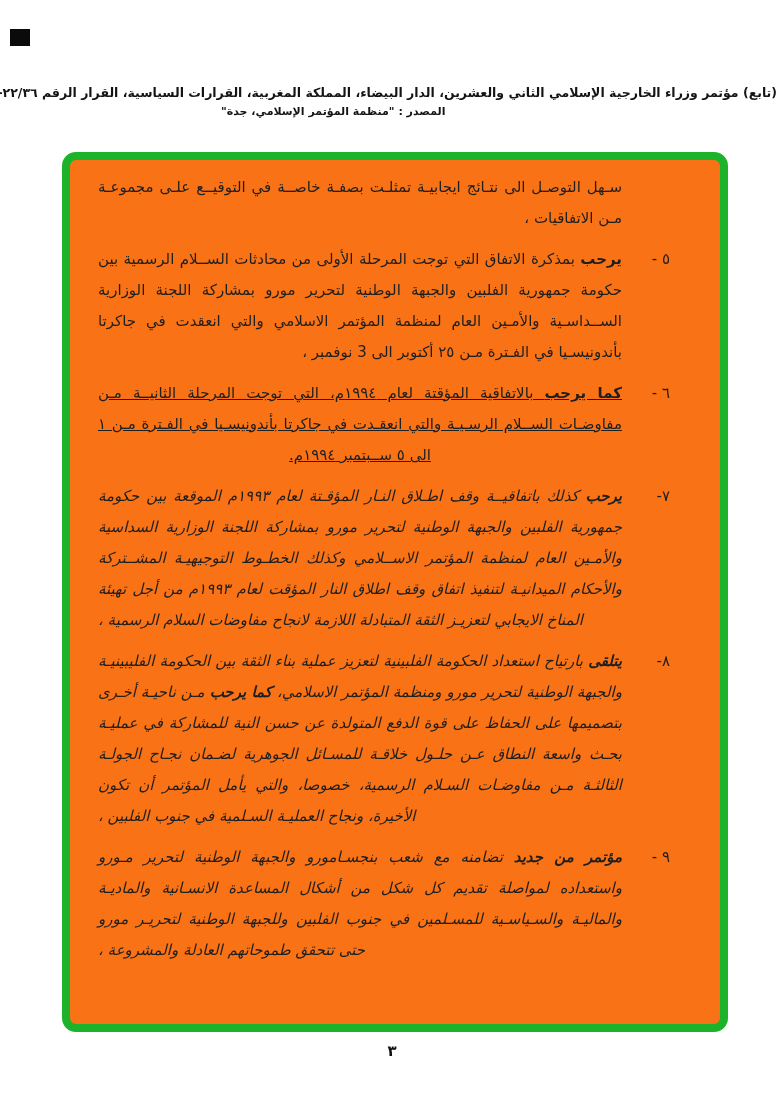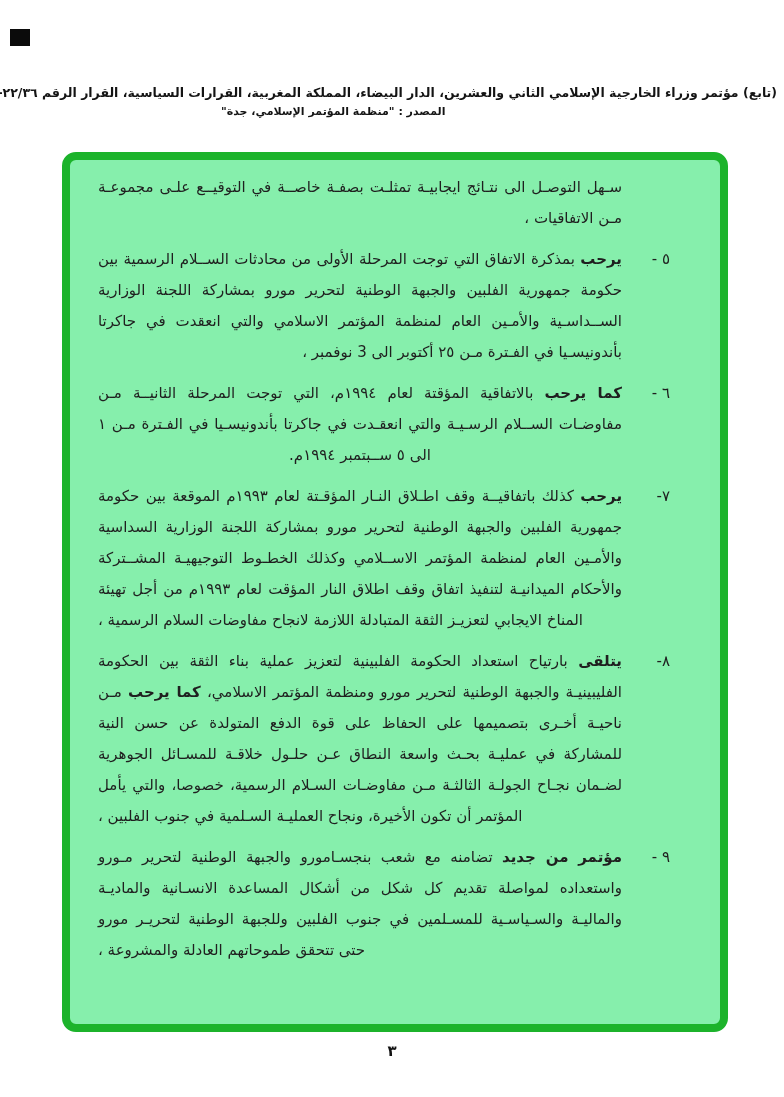--- a/index.html
+++ b/index.html
@@ -7,37 +7,37 @@
     width:784px;height:1097px;position:relative;background:#ffffff;
     font-family:"DejaVu Sans",sans-serif;color:#1c1c1c;overflow:hidden;
   }
   .scan-mark{position:absolute;left:10px;top:29px;width:20px;height:17px;background:#0b0b0b;}
   .header{position:absolute;top:85px;right:7px;width:772px;text-align:right;direction:rtl;}
   .header-line1{font-size:12.5px;font-weight:700;white-space:nowrap;color:#141414;}
   .header-line2{font-size:11px;font-weight:700;color:#141414;margin-top:5px;padding-left:216px;
     direction:rtl;text-align:left;}
   .green-box{
     position:absolute;left:62px;top:152px;width:650px;height:864px;
-    border:8px solid #1cb32b;border-radius:14px;background:#86efac;overflow:hidden;
+    border:8px solid #1cb32b;border-radius:14px;background:#f97316;overflow:hidden;
   }
   .content{
     position:absolute;top:12px;right:50px;left:28px;bottom:6px;
     direction:rtl;font-size:15px;line-height:31px;color:#1f1f1f;
   }
   .para{display:flex;flex-direction:row;margin-bottom:10px;}
   .marker{
     flex:0 0 48px;font-size:15px;font-weight:400;text-align:right;
     direction:rtl;unicode-bidi:embed;white-space:nowrap;
   }
   .ptext{
     flex:1 1 auto;direction:rtl;unicode-bidi:embed;text-align:justify;
   }
   .last-right .ptext{text-align-last:right;}
-  .last-center .ptext{text-align-last:center;}
-  .last-left .ptext{text-align-last:left;}
+  .last-center .ptext{text-align-last:center;text-decoration:underline;}
+  .last-left .ptext{text-align-last:left;font-style:italic;}
   .lead{font-weight:700;}
   .footer-page{
     position:absolute;left:0;top:1042px;width:784px;text-align:center;
     font-size:15px;font-weight:700;color:#111;
   }
 </style>
 </head>
 <body>
 
 <div class="scan-mark"></div>

